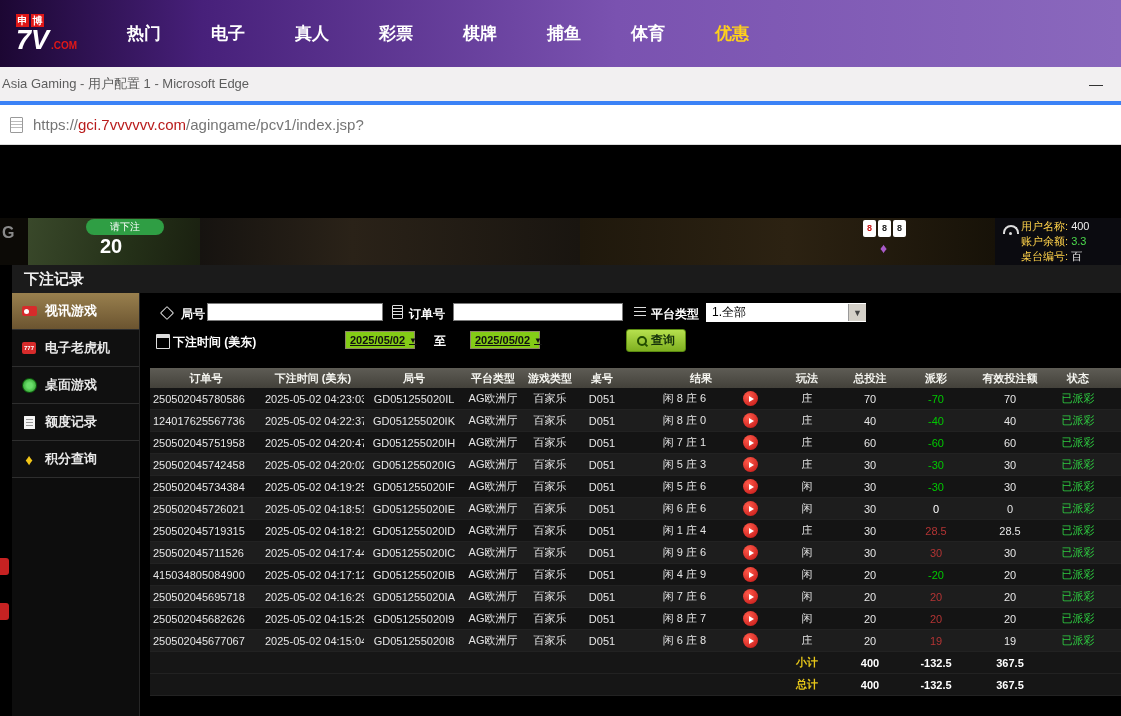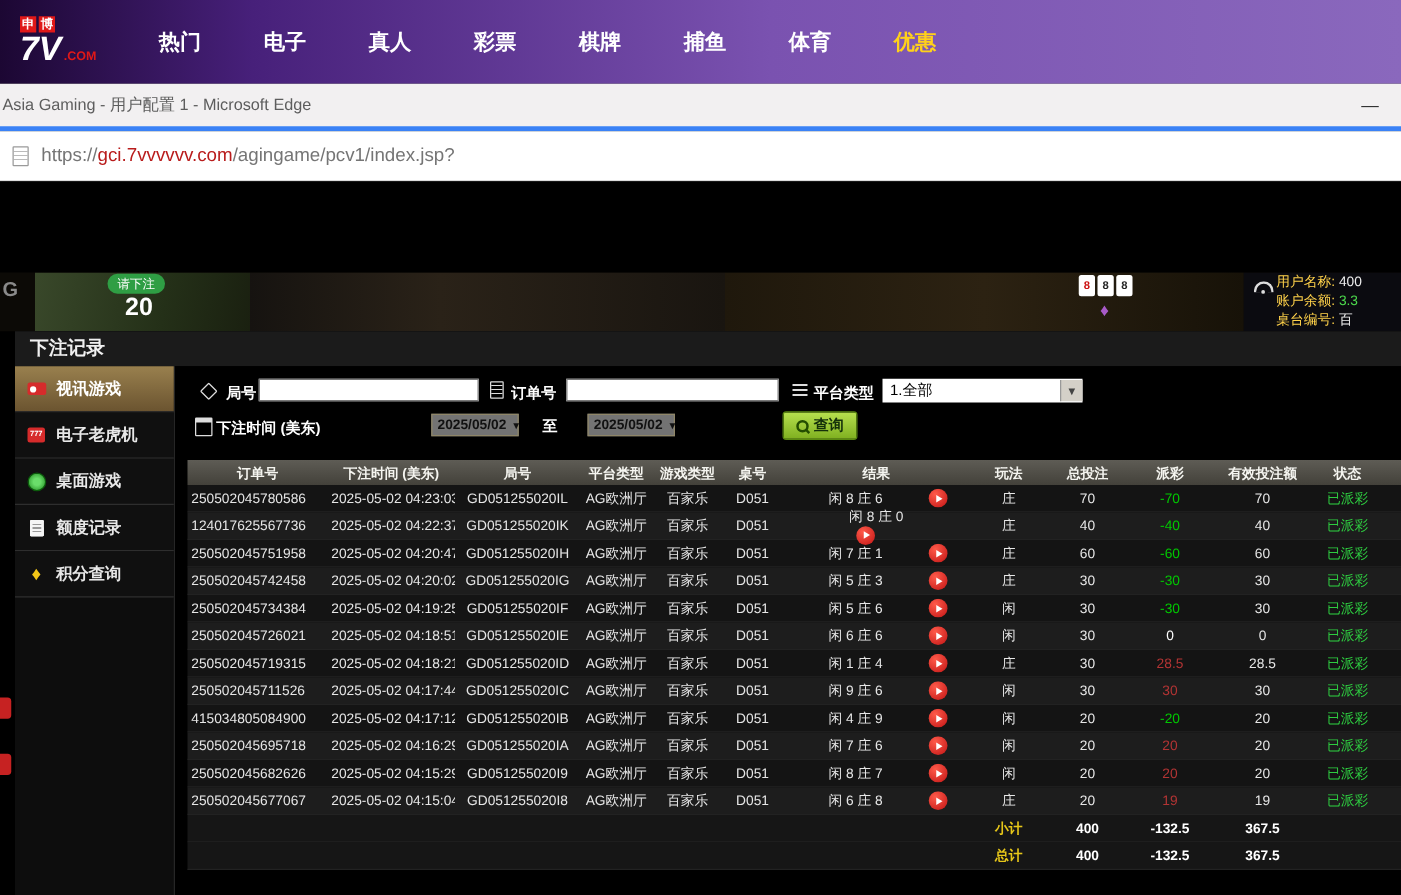--- a/index.html
+++ b/index.html
@@ -35,21 +35,21 @@
 
   
   .stage{position:absolute;left:0;top:145px;width:100%;height:571px;background:#000;}
 
   
   .game-strip{position:absolute;left:0;top:73px;width:100%;height:47px;background:#0c0a06;overflow:hidden;}
   .gs-g{position:absolute;left:2px;top:6px;color:#8a8a8a;font-weight:bold;font-size:16px;}
   .gs-left{position:absolute;left:28px;top:0;width:172px;height:47px;
     background:linear-gradient(100deg,#39482a,#243018 60%,#1a2010);}
   .bet-pill{position:absolute;left:58px;top:1px;background:#2f9e44;color:#fff;font-size:10px;
-    padding:1px 8px;border-radius:9px;}
+    padding:1px 24px;border-radius:9px;}
   .bet-timer{position:absolute;left:72px;top:17px;color:#fff;font-size:20px;font-weight:bold;}
   .gs-mid{position:absolute;left:200px;top:0;width:380px;height:47px;
     background:linear-gradient(90deg,#161310,#2a2218 40%,#191510);}
   .gs-casino{position:absolute;left:580px;top:0;width:415px;height:47px;
     background:linear-gradient(90deg,#1f180c,#2c2212 50%,#171208);}
   .jackpot{position:absolute;left:82px;top:10px;color:#e8b83a;font-size:24px;font-weight:bold;letter-spacing:2px;margin-top:36px;}
   .cards{position:absolute;left:283px;top:2px;display:flex;gap:2px;}
   .card{width:13px;height:17px;background:#fff;border-radius:2px;font-size:9px;text-align:center;
     line-height:17px;font-weight:bold;}
   .card.red{color:#c11;} .card.blk{color:#222;}
@@ -103,22 +103,22 @@
   .i-order{left:313px;top:10px;width:162px;}
   .ic-list{left:494px;top:14px;width:12px;height:10px;
     background:repeating-linear-gradient(#ddd 0 1.5px,transparent 1.5px 4px);}
   .l-platform{left:511px;top:13px;}
   .sel-platform{left:566px;top:10px;width:160px;height:19px;background:#fff;color:#000;font-size:12px;
     display:flex;align-items:center;justify-content:space-between;padding-left:6px;box-sizing:border-box;cursor:pointer;}
   .sel-arrow{width:17px;height:17px;background:#d4d0c8;color:#444;font-size:9px;display:flex;
     align-items:center;justify-content:center;border-left:1px solid #999;}
   .ic-cal{left:16px;top:41px;width:12px;height:10px;border:1.5px solid #ddd;border-top-width:4px;border-radius:1px;}
   .l-time{left:33px;top:41px;}
-  .fdate{height:18px;background:#737373;border:1px solid #8f8668;color:#111;font-size:11px;font-weight:bold;
-    display:flex;align-items:center;justify-content:space-between;padding:0 4px;box-sizing:border-box;cursor:pointer;}
+  .fdate{height:18px;background:#84cc16;border:1px solid #8f8668;color:#111;font-size:11px;font-weight:bold;
+    display:flex;align-items:center;justify-content:space-between;padding:0 4px;box-sizing:border-box;cursor:pointer;text-decoration:underline;}
   .d-from{left:205px;top:38px;width:70px;}
   .l-to{left:294px;top:40px;}
   .d-to{left:330px;top:38px;width:70px;}
   .darr{font-size:8px;margin-left:4px;}
   .search-btn{left:486px;top:36px;width:60px;height:23px;background:linear-gradient(#b6e04e,#7fb020);
     border:1px solid #5a8a10;border-radius:3px;color:#14300a;font-size:12px;font-weight:bold;
     display:flex;align-items:center;justify-content:center;gap:4px;cursor:pointer;font-family:inherit;}
   .ic-mag{width:6px;height:6px;border:2px solid #234d00;border-radius:50%;position:relative;display:inline-block;}
   .ic-mag::after{content:'';position:absolute;width:4px;height:2px;background:#234d00;transform:rotate(45deg);right:-3px;bottom:-2px;}
 
@@ -298,21 +298,21 @@
                   <div class="tcell status" style="width: 56px;">已派彩</div>
                   <div class="tcell" style="width: 46px;"></div>
                 </div>
                 <div class="trow alt">
                   <div class="tcell tleft" style="width: 112px;">124017625567736</div>
                   <div class="tcell tleft" style="width: 102px;">2025-05-02 04:22:37</div>
                   <div class="tcell" style="width: 100px;">GD051255020IK</div>
                   <div class="tcell" style="width: 58px;">AG欧洲厅</div>
                   <div class="tcell" style="width: 56px;">百家乐</div>
                   <div class="tcell" style="width: 48px;">D051</div>
-                  <div class="tcell res-cell" style="width: 150px; flex-direction: column;">
+                  <div class="tcell res-cell" style="width: 150px;">
                     <span class="res-text">闲 8 庄 0</span>
                     <span class="play-btn"></span>
                   </div>
                   <div class="tcell" style="width: 62px;">庄</div>
                   <div class="tcell" style="width: 64px;">40</div>
                   <div class="tcell pay-loss" style="width: 68px;">-40</div>
                   <div class="tcell" style="width: 80px;">40</div>
                   <div class="tcell status" style="width: 56px;">已派彩</div>
                   <div class="tcell" style="width: 46px;"></div>
                 </div>

